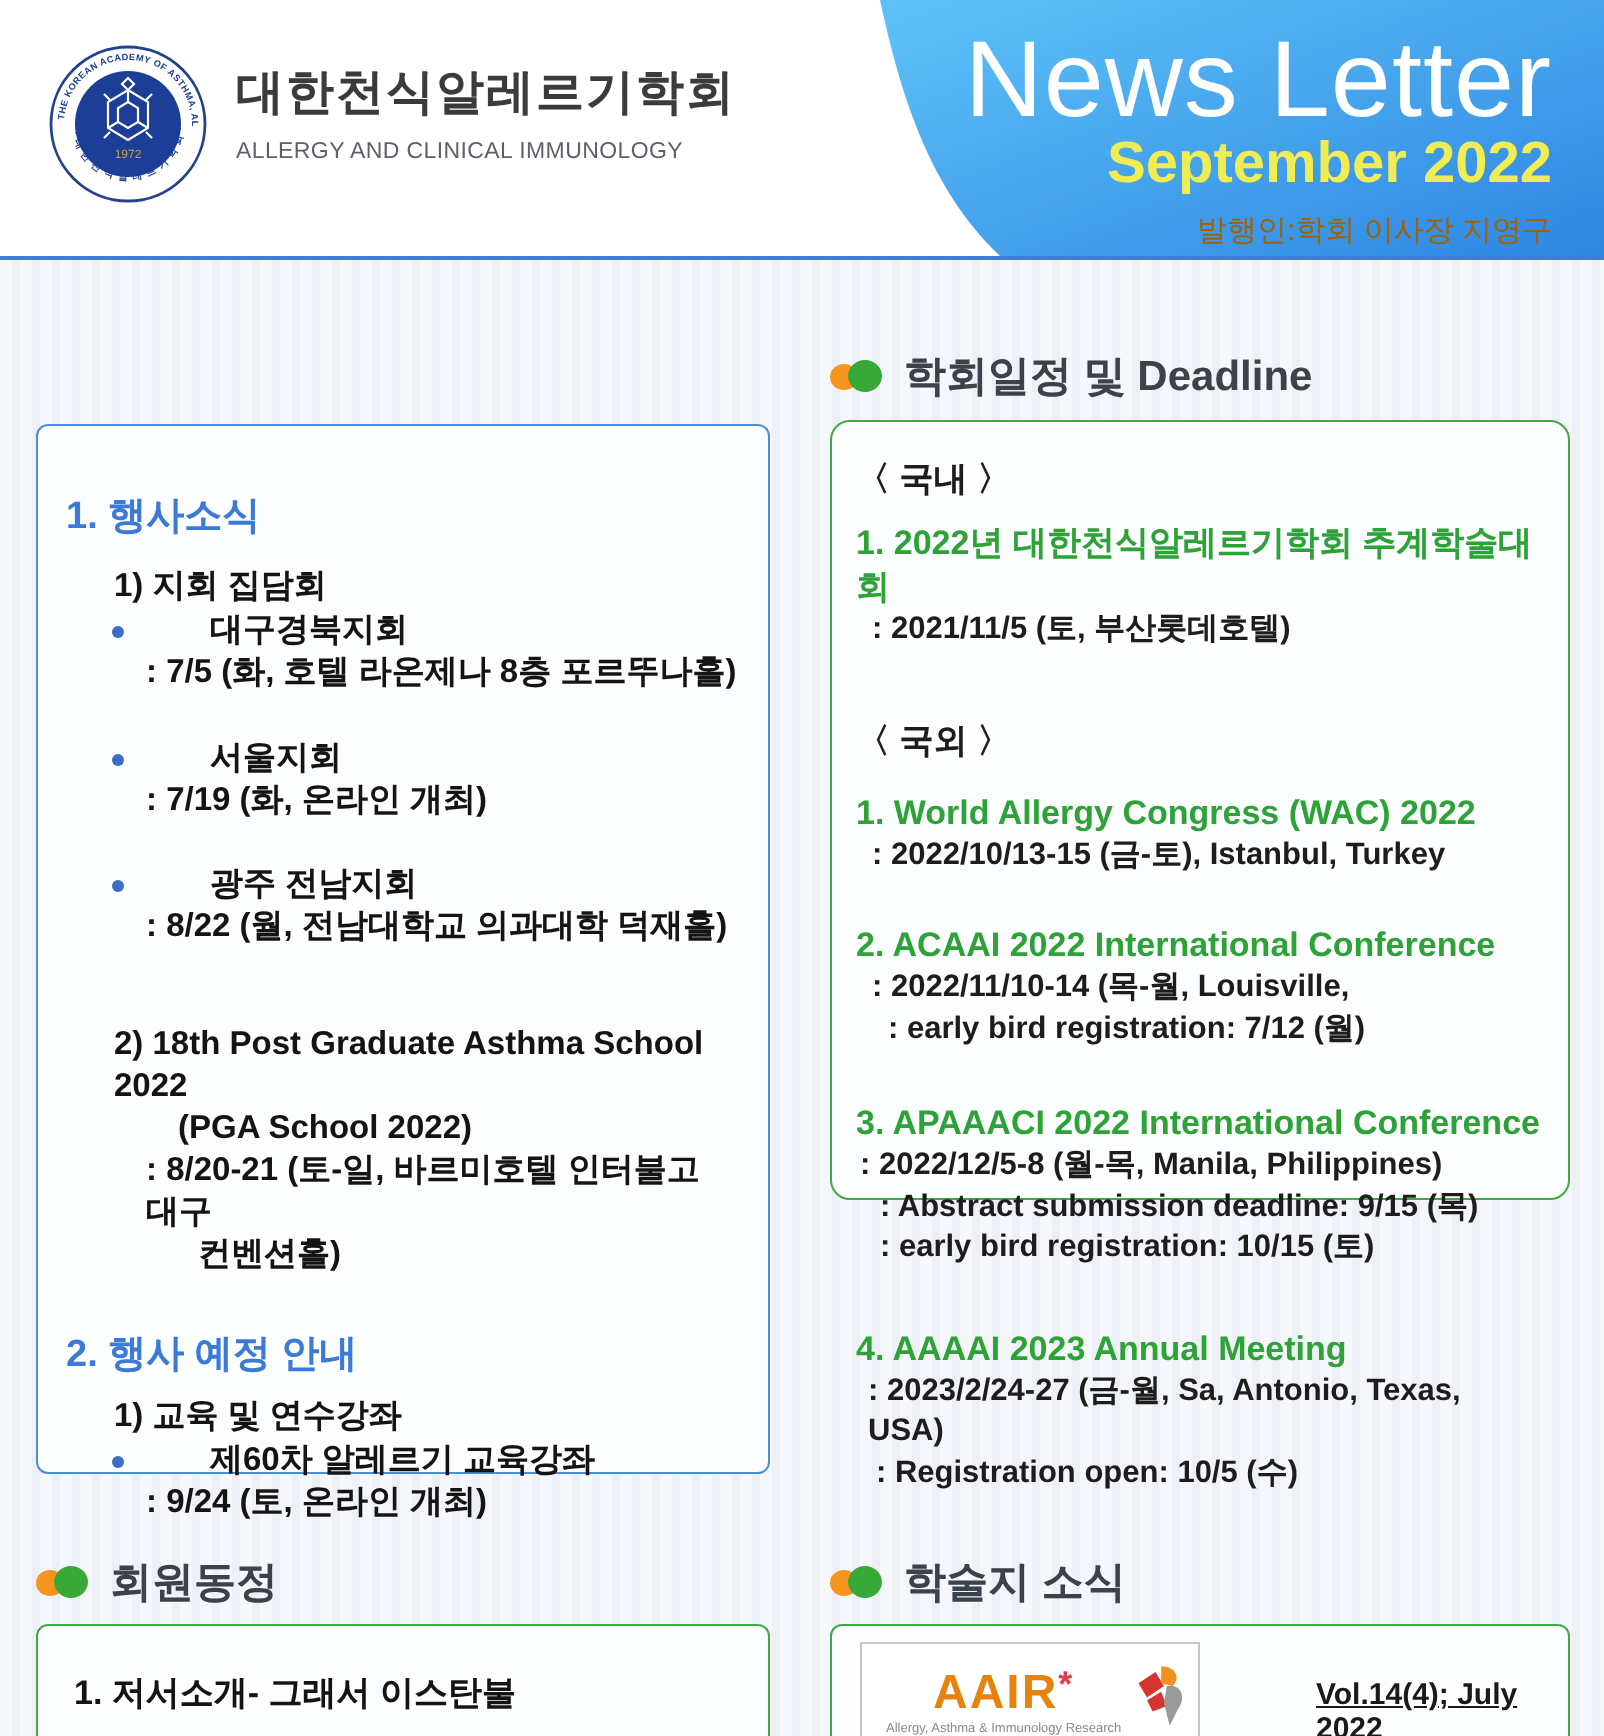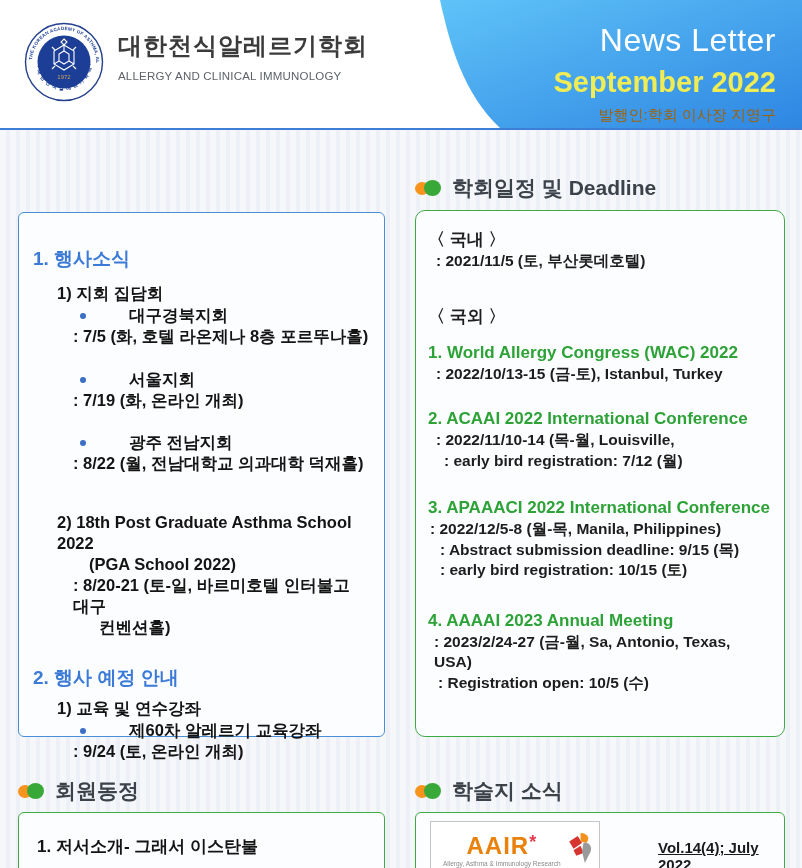--- a/index.html
+++ b/index.html
@@ -8,50 +8,50 @@
   .page{position:relative;width:802px;height:868px;overflow:hidden;background:#fff;}
 
   
   .header{position:absolute;left:0;top:0;width:802px;height:128px;background:#fff;}
   .swoosh{position:absolute;right:0;top:0;width:802px;height:128px;}
   .brand{position:absolute;left:24px;top:20px;display:flex;gap:14px;align-items:flex-start;}
   .brand-text{margin-top:10px;}
   .org-ko{font-size:24px;font-weight:700;color:#3b3b3b;letter-spacing:1px;}
   .org-en{font-size:11.5px;color:#5d6269;letter-spacing:.2px;line-height:15px;margin-top:7px;}
   .head-right{position:absolute;right:26px;top:16px;text-align:right;}
-  .nl-title{font-size:32px;font-weight:500;color:#ffffff;letter-spacing:.5px;line-height:48px;}
+  .nl-title{font-size:54px;font-weight:500;color:#ffffff;letter-spacing:.5px;line-height:48px;}
   .nl-issue{font-size:29px;font-weight:700;color:#f0ec53;margin-top:2px;}
   .nl-pub{font-size:15px;color:#a16207;margin-top:7px;}
   .divider{position:absolute;left:0;top:128px;width:802px;height:2px;background:#3f7ed6;}
 
   
   .body-bg{position:absolute;left:0;top:130px;width:802px;height:738px;
     background:repeating-linear-gradient(to right,#f5f7fb 0px,#f5f7fb 6px,#edf1f7 6px,#edf1f7 10px);}
 
   
   .sec-head{position:absolute;display:flex;align-items:center;gap:11px;
             font-size:21px;font-weight:600;color:#3c424a;}
   .dot2{position:relative;width:26px;height:16px;flex:0 0 auto;}
   .dot2 .c1{position:absolute;left:0;top:1.5px;width:14px;height:13px;border-radius:50%;}
   .dot2 .c2{position:absolute;left:9px;top:0;width:17px;height:16px;border-radius:50%;}
   .dot2.blue .c1{background:#8d939d;} .dot2.blue .c2{background:#2b5fc4;}
   .dot2.green .c1{background:#f7941d;} .dot2.green .c2{background:#38a838;}
 
   
   .box{position:absolute;background:#fcfdff;box-sizing:border-box;}
   #box-society{left:18px;top:212px;width:367px;height:525px;border:1px solid #4a8fd3;border-radius:6px;padding:16px 14px;}
-  #box-schedule{left:415px;top:210px;width:370px;height:527px;border:1.5px solid #3faa44;border-radius:10px;padding:14px 12px;}
+  #box-schedule{left:415px;top:210px;width:370px;height:390px;border:1.5px solid #3faa44;border-radius:10px;padding:14px 12px;}
   #box-members{left:18px;top:812px;width:367px;height:130px;border:1.5px solid #3faa44;border-radius:6px;padding:22px 18px;}
   #box-journal{left:415px;top:812px;width:370px;height:130px;border:1.5px solid #3faa44;border-radius:6px;padding:8px 14px;}
 
   
   .h-blue{font-size:19px;font-weight:700;color:#3b7ad7;line-height:24px;}
   .ln{font-size:16.5px;font-weight:700;color:#141414;line-height:21px;}
   .l1{margin-left:24px;}
-  .blt{margin-left:60px;position:relative;padding-left:36px;}
+  .blt{margin-left:36px;position:relative;padding-left:36px;}
   .blt::before{content:"";position:absolute;left:-13px;top:8px;width:6px;height:6px;border-radius:50%;background:#3b6fc4;}
   .dtl{margin-left:40px;}
   .ind{margin-left:56px;}
   .ind2{margin-left:66px;}
   .mt1{margin-top:1px}.mt2{margin-top:18px}.mt8{margin-top:8px}.mt12{margin-top:12px}
   .mt21{margin-top:21px}.mt22{margin-top:22px}.mt28{margin-top:28px}.mt38{margin-top:38px}
 
   
   .rk{font-size:17px;font-weight:700;color:#1d1d1d;line-height:22px;}
   .rg{font-size:17px;font-weight:700;color:#2da237;line-height:22px;}
@@ -170,20 +170,21 @@
     <div class="ln dtl">: 8/20-21 (토-일, 바르미호텔 인터불고 대구</div>
     <div class="ln ind2">컨벤션홀)</div>
     <div class="h-blue mt28">2. 행사 예정 안내</div>
     <div class="ln l1 mt8">1) 교육 및 연수강좌</div>
     <div class="ln blt mt1">제60차 알레르기 교육강좌</div>
     <div class="ln dtl">: 9/24 (토, 온라인 개최)</div>
   </div>
 
   <div class="box" id="box-schedule">
     <div class="rk mt4">〈 국내 〉</div>
+    <div class="rg mt10">1. 2022년 대한천식알레르기학회 추계학술대회</div>
     <div class="rd" style="margin-left:8px;">: 2021/11/5 (토, 부산롯데호텔)</div>
     <div class="rk mt34">〈 국외 〉</div>
     <div class="rg mt14">1. World Allergy Congress (WAC) 2022</div>
     <div class="rd" style="margin-left:8px;">: 2022/10/13-15 (금-토), Istanbul, Turkey</div>
     <div class="rg mt24">2. ACAAI 2022 International Conference</div>
     <div class="rd" style="margin-left:8px;">: 2022/11/10-14 (목-월, Louisville,</div>
     <div class="rd" style="margin-left:16px;">: early bird registration: 7/12 (월)</div>
     <div class="rg mt26">3. APAAACI 2022 International Conference</div>
     <div class="rd" style="margin-left:2px;">: 2022/12/5-8 (월-목, Manila, Philippines)</div>
     <div class="rd" style="margin-left:12px;">: Abstract submission deadline: 9/15 (목)</div>

